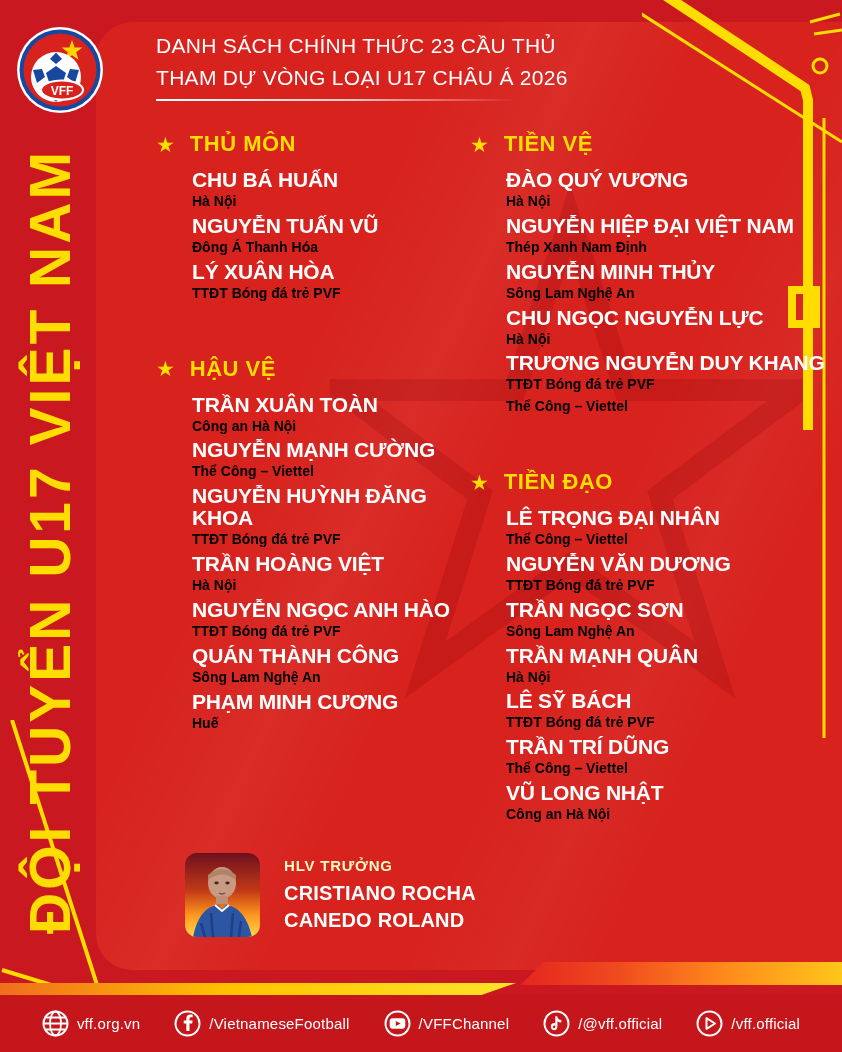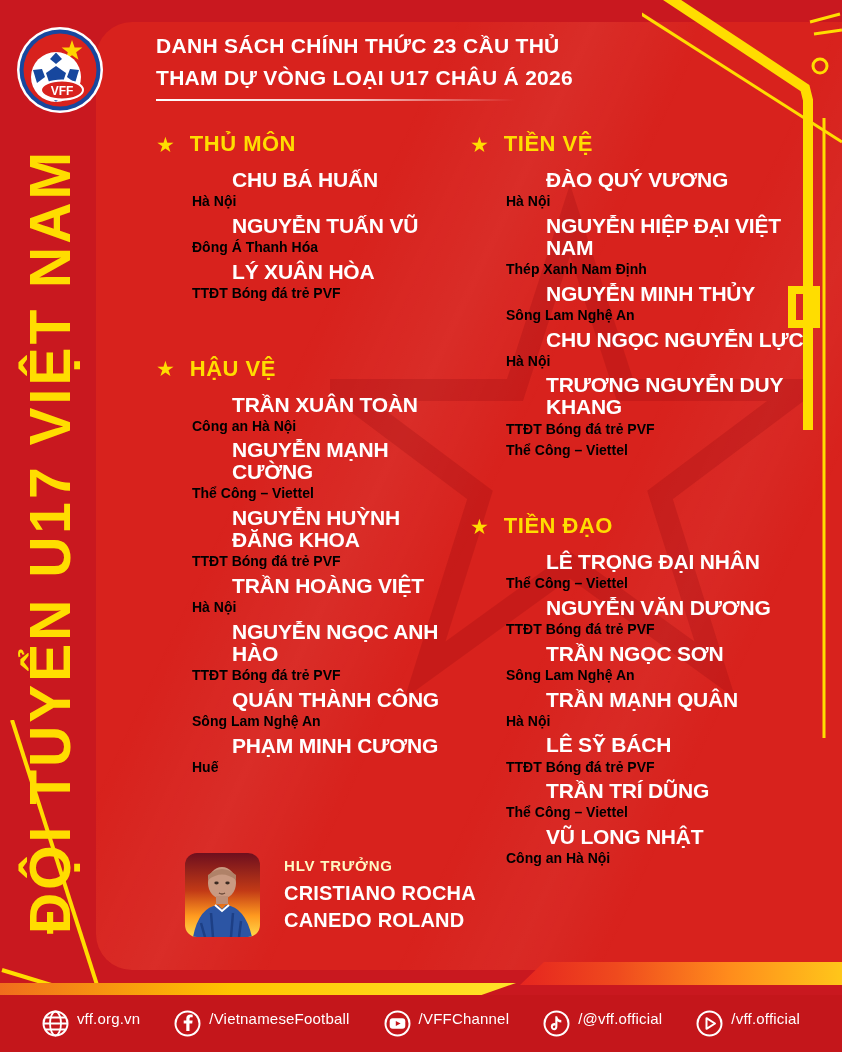--- a/index.html
+++ b/index.html
@@ -24,51 +24,51 @@
   .vertical-title{
     position:absolute;left:6px;top:128px;height:828px;width:88px;
     writing-mode:vertical-rl;transform:rotate(180deg);
     color:#ffdd00;font-size:57px;font-weight:800;letter-spacing:3px;
     text-align:center;line-height:88px;white-space:nowrap;
   }
   
   .vff-logo{position:absolute;left:16px;top:26px;width:88px;height:88px;}
   
   .header-title{position:absolute;left:156px;top:30px;color:#ffffff;
-    font-size:21px;font-weight:700;letter-spacing:0.3px;line-height:1.5;}
+    font-size:21px;font-weight:400;letter-spacing:0.3px;line-height:1.5;}
   .header-underline{position:absolute;left:156px;top:99px;width:360px;height:2px;
     background:linear-gradient(90deg,#ffffff 0%,rgba(255,255,255,0.75) 55%,rgba(255,255,255,0) 100%);}
   
   .column{position:absolute;top:131px;}
   .column.left{left:156px;width:300px;}
   .column.right{left:470px;width:360px;}
   .section + .section{margin-top:54px;}
   .section-header{display:flex;align-items:center;margin-bottom:12px;}
   .section-header .star{color:#ffdd00;font-size:21px;margin-right:15px;line-height:1;}
   .section-title{color:#ffdd00;font-size:22px;font-weight:800;letter-spacing:0.5px;}
   .player{margin-bottom:5px;padding-left:36px;}
-  .player-name{color:#ffffff;font-size:21px;font-weight:800;letter-spacing:-0.2px;line-height:1.05;margin-left:40px;}
+  .player-name{color:#ffffff;font-size:21px;font-weight:800;letter-spacing:-0.2px;line-height:1.05;}
   .player-club{color:#000000;font-size:14px;font-weight:700;line-height:1.2;margin-top:2px;margin-bottom:3px;}
   
   .coach{position:absolute;left:185px;top:853px;display:flex;}
   .coach-photo{width:75px;height:84px;border-radius:12px;overflow:hidden;flex:0 0 auto;}
   .coach-info{margin-left:24px;padding-top:4px;}
   .coach-role{color:#fef9c3;font-size:15px;font-weight:800;letter-spacing:0.8px;}
   .coach-name{color:#ffffff;font-size:20px;font-weight:700;letter-spacing:0.2px;line-height:1.35;margin-top:6px;}
   
   .stripe-right{position:absolute;left:520px;top:962px;width:322px;height:23px;
     background:linear-gradient(90deg,#e6251f 0%,#ef4a1e 30%,#ff8c1c 65%,#ffc61a 100%);
     clip-path:polygon(24px 0,100% 0,100% 100%,0 100%);}
   .stripe-left{position:absolute;left:0;top:983px;width:516px;height:18px;
     background:linear-gradient(90deg,#f06d1d 0%,#ffc400 45%,#ffe42a 100%);
     clip-path:polygon(0 0,100% 0,90% 100%,0 100%);}
   
   .footer-bar{position:absolute;left:0;top:995px;width:842px;height:57px;background:#c4161b;}
   .footer-row{display:flex;align-items:center;justify-content:center;gap:34px;height:100%;}
-  .social-item{display:flex;gap:8px;}
+  .social-item{display:flex;align-items:center;gap:8px;}
   .social-item .icon{width:27px;height:27px;flex:0 0 auto;}
   .social-label{color:#ffffff;font-size:15px;font-weight:400;letter-spacing:0.2px;}
   
   .deco{position:absolute;pointer-events:none;}
 </style>
 </head>
 <body>
 
 <div class="main-panel">
   <div class="sheen"></div>

